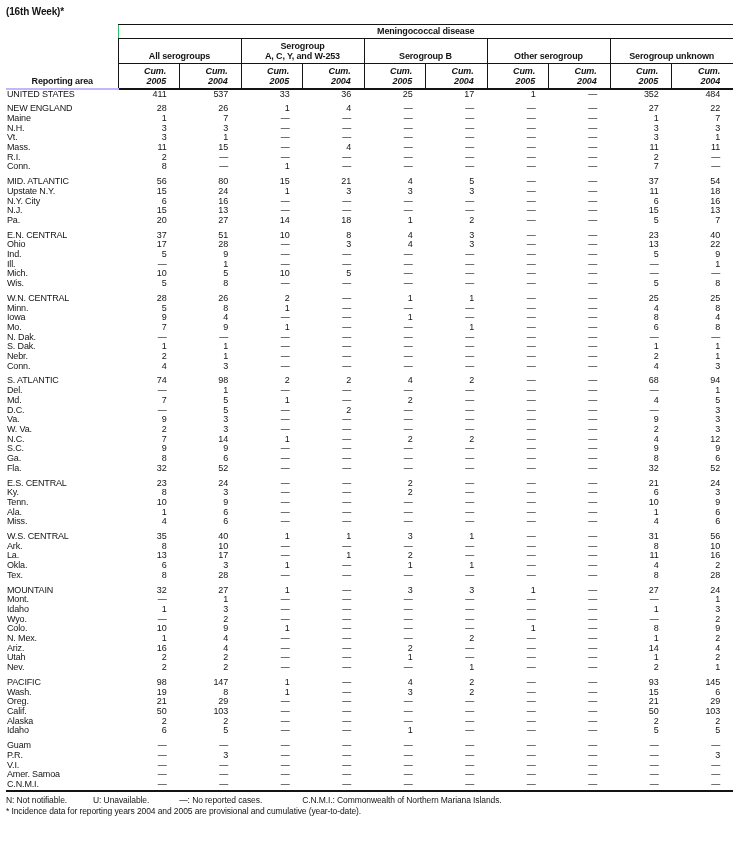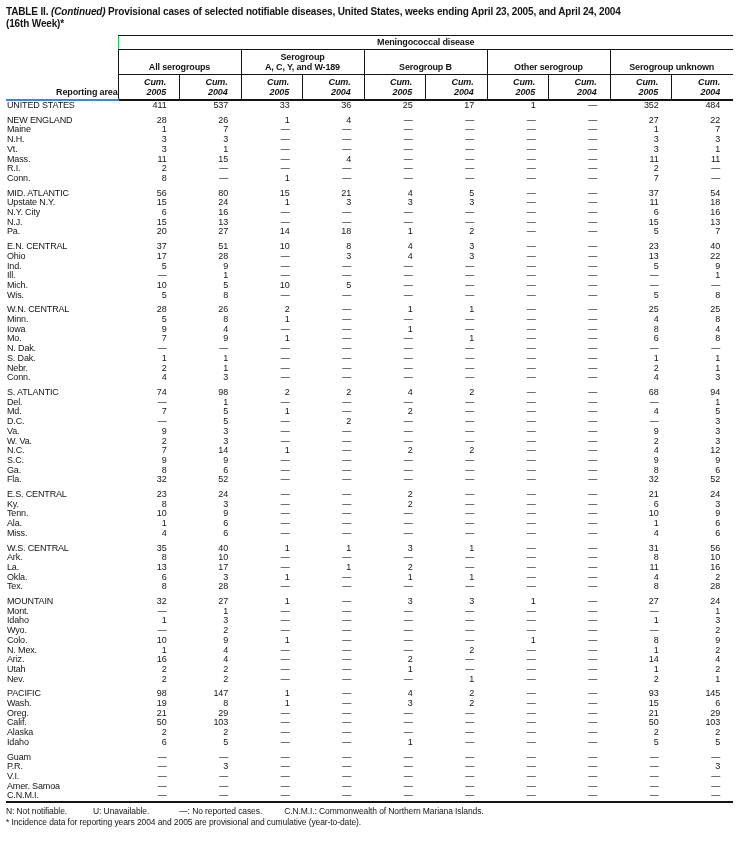--- a/index.html
+++ b/index.html
@@ -20,48 +20,47 @@
   table { width:727px; border-collapse:collapse; table-layout:fixed; margin-top:6px;
           border-bottom:2px solid #141414; }
   col.c-area { width:112px; }
   th, td { padding:0; letter-spacing:-0.15px; }
 
   thead th { font-weight:bold; font-size:9px; }
   th.disease-h {
     border-top:1px solid #141414; border-bottom:1px solid #141414; border-left:1px solid #22c55e;
     text-align:center; padding:1px 0 2px 0;
   }
-  th.area-h { text-align:right; vertical-align:bottom; padding:0 0 2px 1px; border-bottom:2px solid #3b82f6; }
+  th.area-h { text-align:center; vertical-align:bottom; padding:0 0 2px 1px; border-bottom:2px solid #c4b5fd; }
   th.group-h {
     border-left:1px solid #141414; border-bottom:1px solid #141414;
     text-align:center; vertical-align:bottom; line-height:10px; padding:2px 0 2px 0;
   }
   th.cum-h {
     border-left:1px solid #141414; border-bottom:2px solid #141414;
     text-align:right; padding:2px 13px 2px 0; line-height:10px; font-size:9px;font-style:italic;
   }
 
   tbody td { font-size:9px; line-height:9.7px; height:9.7px; vertical-align:bottom; }
   td.area { text-align:left; padding-left:1px; white-space:nowrap; }
   td.val  { text-align:right; padding-right:13px; }
   tr.spacer td { height:5px; line-height:5px; font-size:1px; }
 
   
   .footnotes { font-size:8.5px; line-height:11px; margin-top:3px; letter-spacing:-0.1px; }
   .fn-a { margin-right:26px;text-align:center; }
   .fn-b { margin-right:30px;text-align:right; }
-  .fn-c { margin-right:22px; }
+  .fn-c { margin-right:40px; }
 </style>
 </head>
 <body>
 
 <div class="page">
 
   <div class="title-block">
-    <div class="title-line1"><span>TABLE II.</span> <span class="italic">(Continued)</span> <span>Provisional cases of selected notifiable diseases, United States, weeks ending April 23, 2005, and April 24, 2004</span></div>
     <div class="title-line2">(16th Week)*</div>
   </div>
 
   <table>
     <colgroup>
       <col class="c-area">
       <col>
         <col>
         <col>
         <col>
@@ -77,21 +76,21 @@
         <th class="area-h" rowspan="3">Reporting area</th>
         <th class="disease-h" colspan="10">Meningococcal disease</th>
       </tr>
       <tr>
         <th class="group-h" colspan="2">
             <div></div>
             <div>All serogroups</div>
           </th>
         <th class="group-h" colspan="2">
             <div>Serogroup</div>
-            <div>A, C, Y, and W-189</div>
+            <div>A, C, Y, and W-253</div>
           </th>
         <th class="group-h" colspan="2">
             <div></div>
             <div>Serogroup B</div>
           </th>
         <th class="group-h" colspan="2">
             <div></div>
             <div>Other serogroup</div>
           </th>
         <th class="group-h" colspan="2">

